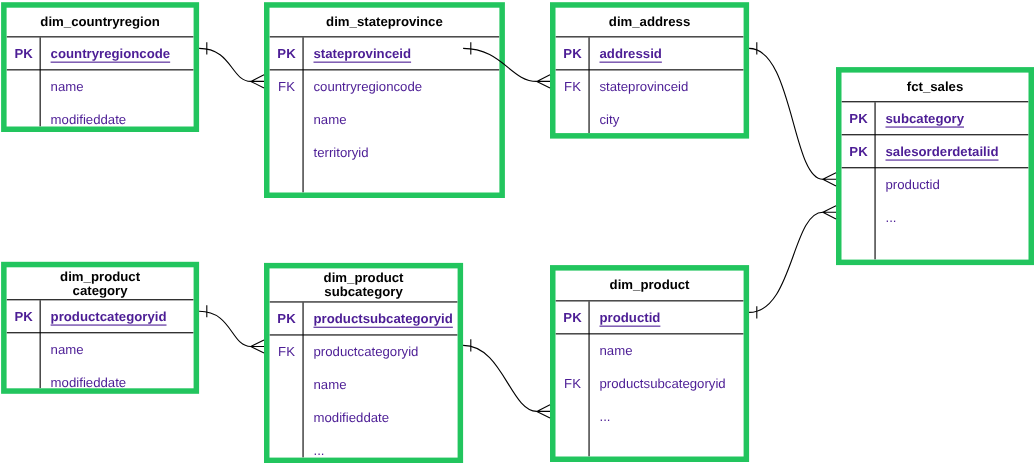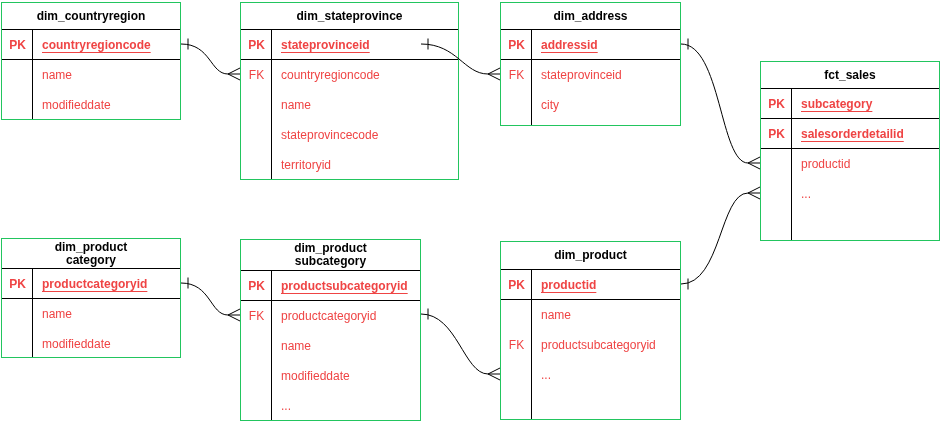--- a/index.html
+++ b/index.html
@@ -1,20 +1,20 @@
 <!DOCTYPE html>
 <html><head>
 <meta charset="utf-8">
 <style>
   html,body{margin:0;padding:0;background:#ffffff;}
   body{width:941px;height:421px;overflow:hidden;font-family:"Liberation Sans",sans-serif;}
   #canvas{position:relative;width:941px;height:421px;background:#ffffff;}
-  .tbl{position:absolute;background:#ffffff;border:1px solid #22c55e;box-sizing:border-box;overflow:hidden;}
+  .tbl{position:absolute;background:#ffffff;border:5px solid #22c55e;box-sizing:border-box;overflow:hidden;}
   .tbl-title{border-bottom:1px solid #000000;box-sizing:border-box;display:flex;align-items:center;justify-content:center;font-weight:bold;font-size:12px;line-height:13px;white-space:pre-line;text-align:center;color:#000000;}
-  .row{height:30px;box-sizing:border-box;display:flex;align-items:center;font-size:12px;color:#ef4444;background:transparent;}
+  .row{height:30px;box-sizing:border-box;display:flex;align-items:center;font-size:12px;color:#4c1d95;background:transparent;}
   .row.sep{border-bottom:1px solid #000000;}
   .key{flex:0 0 31px;width:31px;text-align:center;font-size:12px;}
   .key.bold{font-weight:bold;}
   .label{padding-left:9px;font-size:12px;white-space:nowrap;}
   .label.pk{font-weight:bold;text-decoration:underline;text-underline-offset:3px;}
   .keyline{position:absolute;left:0;bottom:0;width:31px;border-right:1px solid #000000;box-sizing:border-box;pointer-events:none;}
   #wires{position:absolute;left:0;top:0;pointer-events:none;}
   #wires path{fill:none;stroke-width:1;}
 </style>
 </head>
@@ -43,24 +43,20 @@
         <span class="key bold">PK</span>
         <span class="label pk">stateprovinceid</span>
       </div>
       <div class="row">
         <span class="key">FK</span>
         <span class="label">countryregioncode</span>
       </div>
       <div class="row">
         <span class="key"></span>
         <span class="label">name</span>
-      </div>
-      <div class="row">
-        <span class="key"></span>
-        <span class="label">stateprovincecode</span>
       </div>
       <div class="row">
         <span class="key"></span>
         <span class="label">territoryid</span>
       </div>
       <div class="keyline" style="top: 27px;"></div>
     </div>
     <div class="tbl" style="left: 500px; top: 2px; width: 181px; height: 124px;">
       <div class="tbl-title" style="height: 27px;">dim_address</div>
       <div class="row sep">

